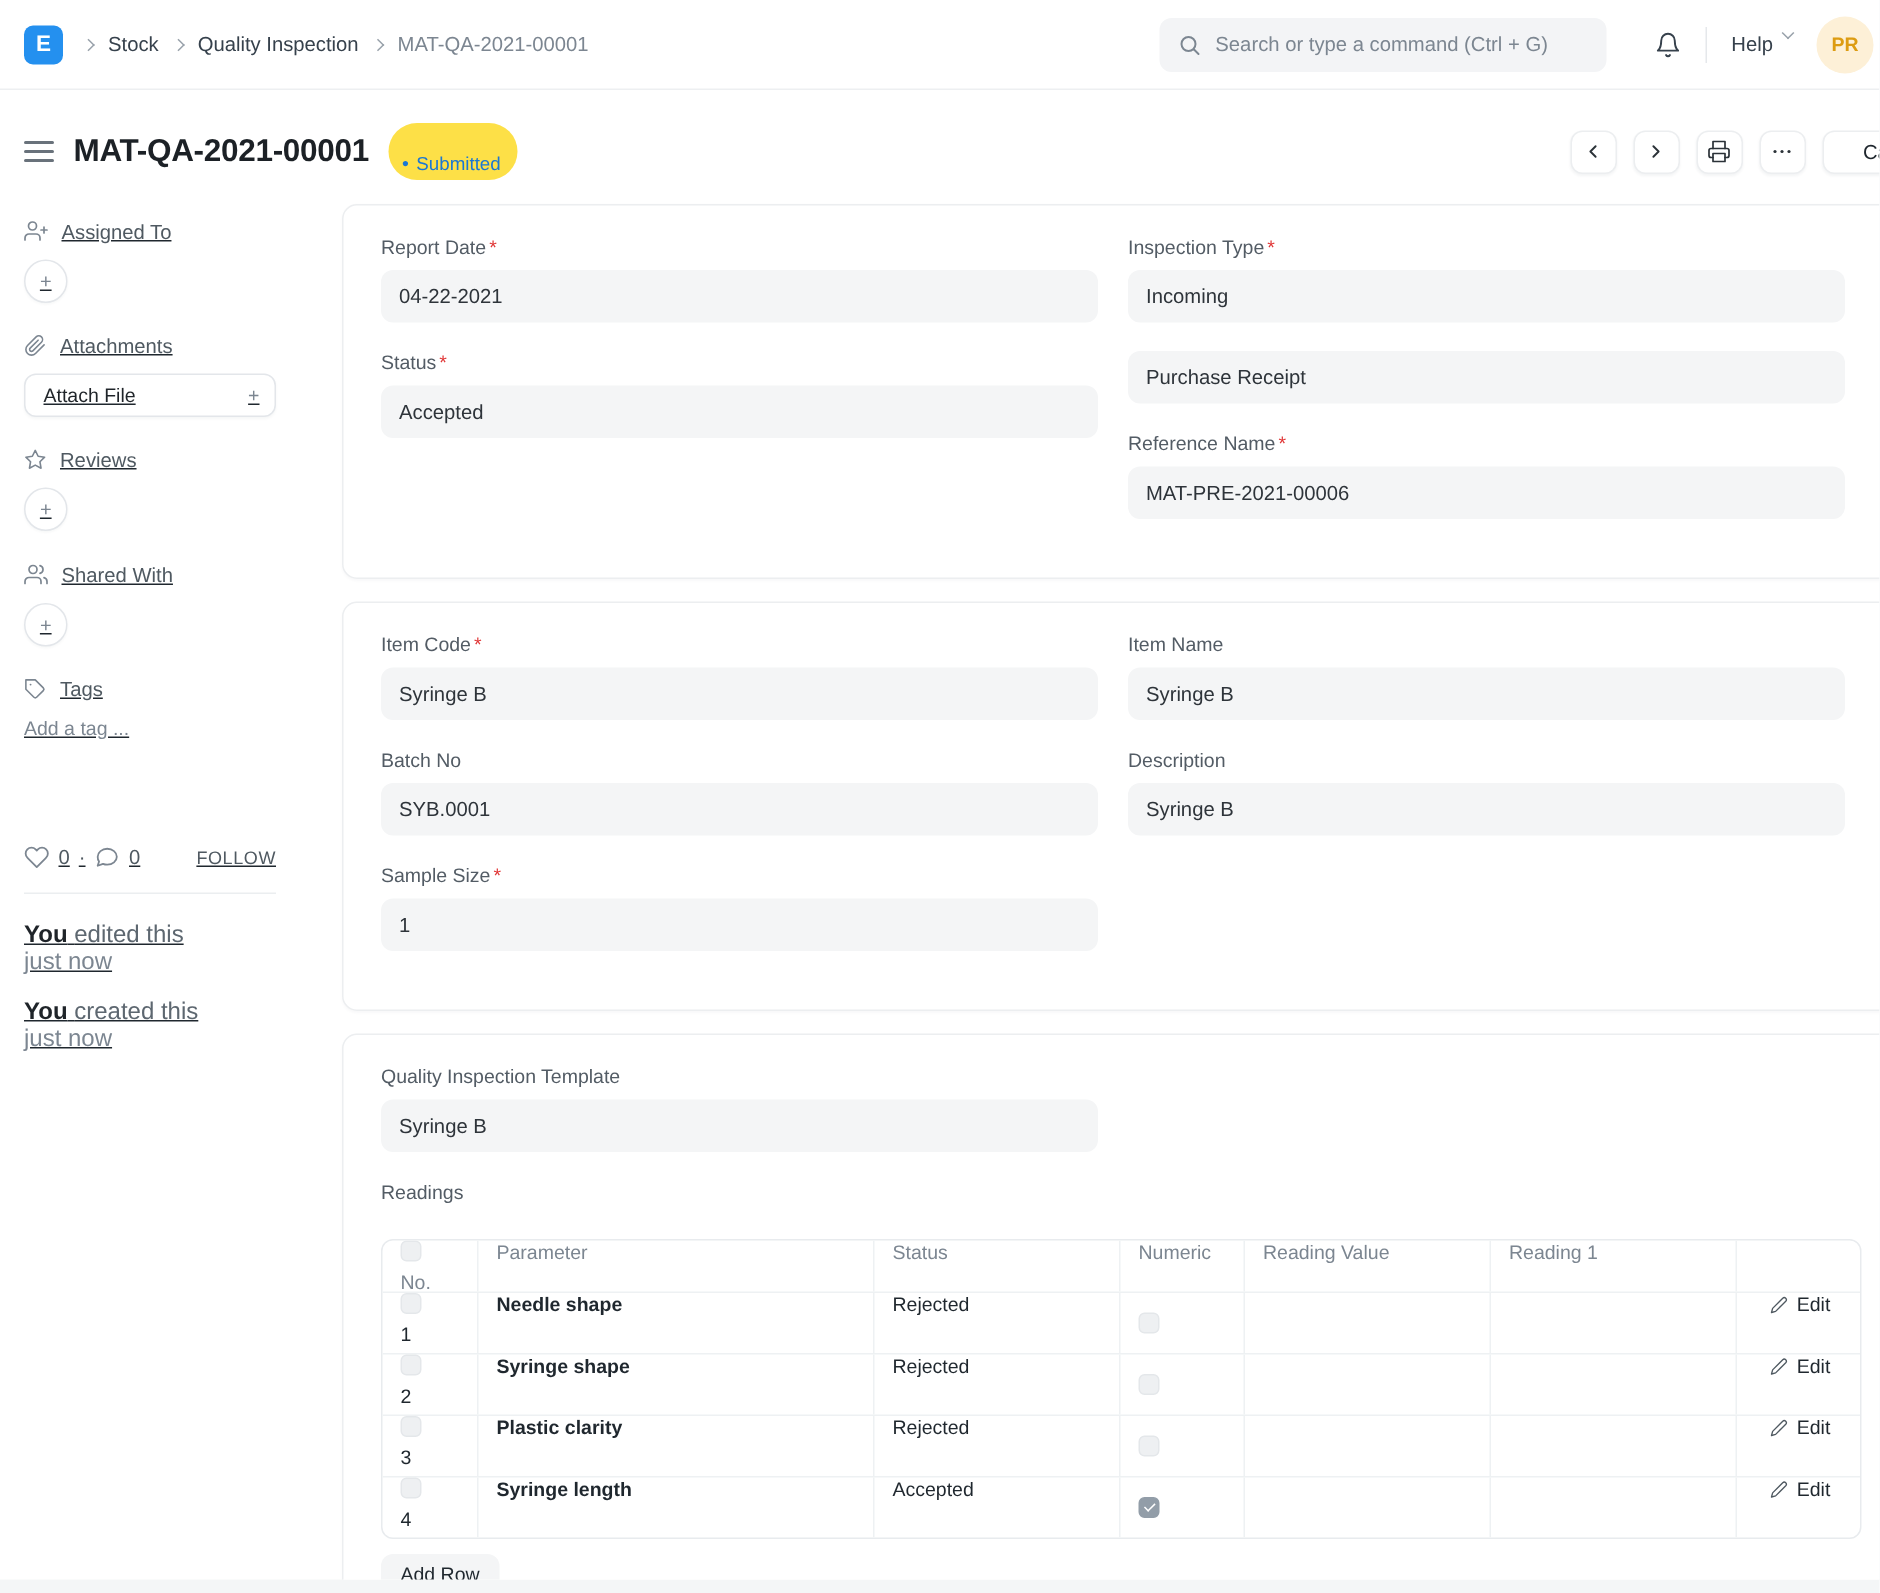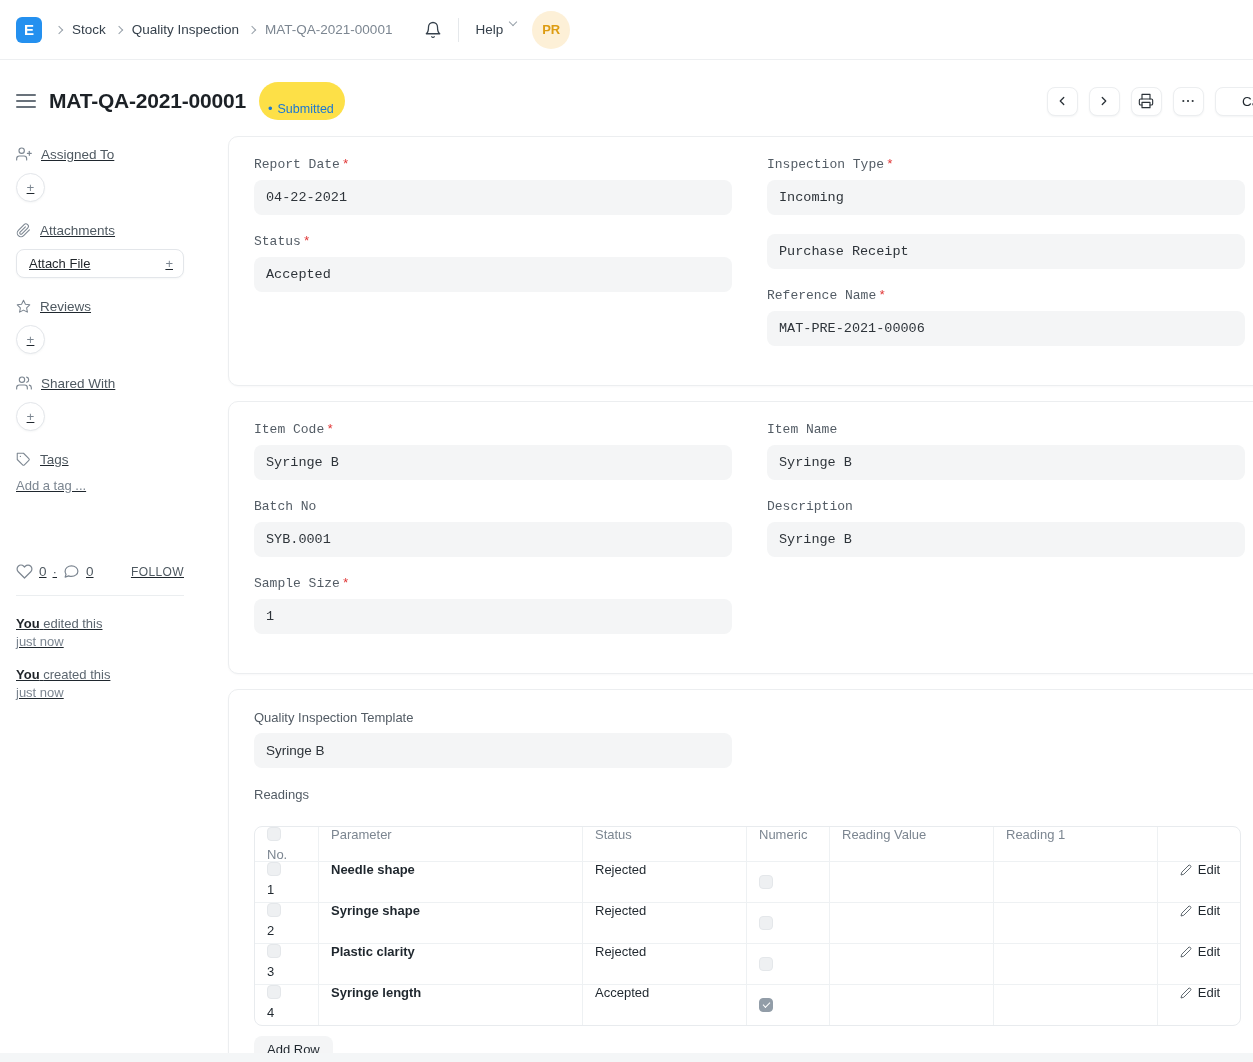--- a/index.html
+++ b/index.html
@@ -51,27 +51,27 @@
   .side-label .icon { color:#7c8691; }
   .side-item { margin-bottom:21px; }
   .round-btn { width:29px; height:29px; border-radius:50%; border:1px solid #e3e6ea; background:#fff; color:#7c8691; display:flex; align-items:center; justify-content:center; cursor:pointer; box-shadow:0 1px 2px rgba(25,39,52,.04); }
   .attach-btn { display:flex; align-items:center; justify-content:space-between; width:168px; height:29px; border:1px solid #e3e6ea; border-radius:8px; background:#fff; padding:0 10px 0 12px; font-family:inherit; font-size:13px; color:#1f2429; cursor:pointer; box-shadow:0 1px 2px rgba(25,39,52,.04); }
   .attach-btn .plus { color:#7c8691; }
   .tag-placeholder { font-size:13px; color:#7c8691; cursor:text; }
   .likes-row { display:flex; align-items:center; width:168px; margin-top:70px; font-size:13.5px; color:#4f5961; gap:6px; }
   .likes-row .icon { color:#7c8691; cursor:pointer; }
   .follow-btn { margin-left:auto; font-size:12px; letter-spacing:.4px; color:#4f5961; cursor:pointer; background:none; border:none; font-family:inherit; }
   .side-hr { border:none; border-top:1px solid #ebeef0; width:168px; margin:15px 0 19px; }
-  .activity { font-size:13px; line-height:18px; color:#7c8691; margin-bottom:15px; }
+  .activity { font-size:16px; line-height:18px; color:#7c8691; margin-bottom:15px; }
   .activity b { color:#1f2429; }
   .activity .row1 { color:#5d6770; }
 
   
   .card { width:1050px; background:#fff; border:1px solid #eceef0; border-radius:10px; box-shadow:0 1px 2px rgba(25,39,52,.03); padding:20px 25px; margin-bottom:15px; }
-  .grid2 { display:grid; grid-template-columns:478px 478px; column-gap:35px; align-items:start;font-family:Liberation Mono, monospace; }
+  .grid2 { display:grid; grid-template-columns:478px 478px; column-gap:20px; align-items:start; }
   .field { margin-bottom:19px; }
   .field .flabel { display:block; font-size:13px; line-height:16px; color:#535c65; margin-bottom:7px; }
   .req { color:#e03636; margin-left:2px; }
   .control { height:35px; background:#f4f5f6; border-radius:8px; display:flex; align-items:center; padding:0 12px; font-size:13.5px; color:#2e343a; cursor:default; }
   .w-col { width:478px; }
 
   
   .tbl-label { font-size:13px; color:#535c65; margin-bottom:24px; }
   .grid-table { width:987px; border:1px solid #e8ebee; border-radius:8px; overflow:hidden; font-size:13px; background:#fff; }
   .trow { display:grid; grid-template-columns:64px 264px 164px 83px 164px 164px 84px; align-items:stretch; border-top:1px solid #eef1f3; }
@@ -98,20 +98,29 @@
 
   <div class="navbar">
     <div class="logo">E</div>
     <div class="crumbs">
       <span class="chev"></span>
       <span class="crumb">Stock</span>
       <span class="chev"></span>
       <span class="crumb">Quality Inspection</span>
       <span class="chev"></span>
       <span class="crumb current">MAT-QA-2021-00001</span>
+    </div>
+    <div class="search">
+      <span class="icon">
+        <svg width="16" height="16" viewBox="0 0 24 24" fill="none" stroke="currentColor" stroke-width="2" stroke-linecap="round">
+            <circle cx="11" cy="11" r="7"></circle>
+            <line x1="21" y1="21" x2="16.5" y2="16.5"></line>
+          </svg>
+      </span>
+      <input placeholder="Search or type a command (Ctrl + G)" style="">
     </div>
     <span class="icon bell">
       <svg width="18" height="18" viewBox="0 0 24 24" fill="none" stroke="currentColor" stroke-width="1.7" stroke-linecap="round" stroke-linejoin="round">
           <path d="M18 8a6 6 0 0 0-12 0c0 7-3 9-3 9h18s-3-2-3-9"></path>
           <path d="M13.7 21a2 2 0 0 1-3.4 0"></path>
         </svg>
     </span>
     <div class="nav-divider"></div>
     <div class="help">
       <span>Help</span>

